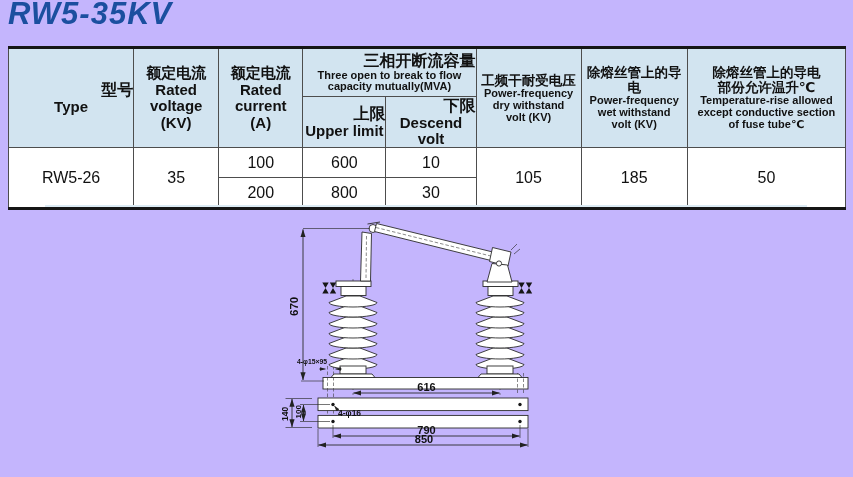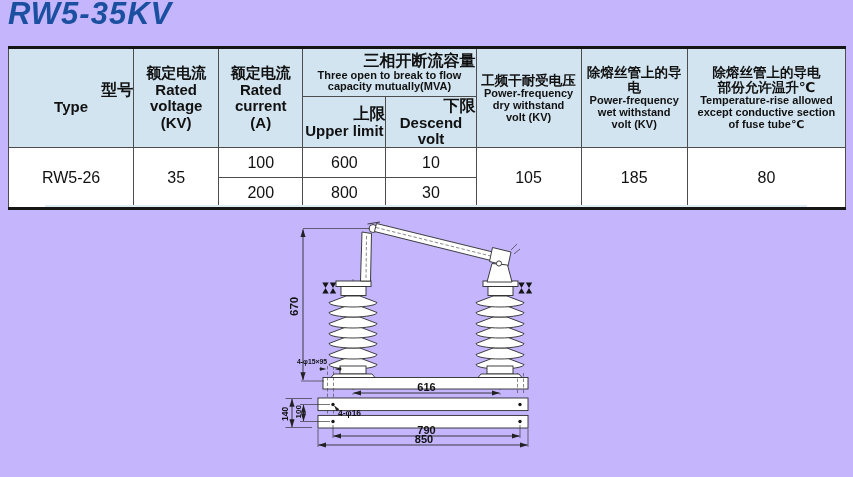--- a/index.html
+++ b/index.html
@@ -121,21 +121,21 @@
       </th>
     </tr>
     <tr class="drow">
       <td rowspan="2">RW5-26</td>
       <td rowspan="2">35</td>
       <td>100</td>
       <td>600</td>
       <td>10</td>
       <td rowspan="2">105</td>
       <td rowspan="2">185</td>
-      <td rowspan="2">80</td>
+      <td rowspan="2">50</td>
     </tr>
     <tr class="drow">
       <td>200</td>
       <td>800</td>
       <td>30</td>
     </tr>
   </tbody>
     </table>
 
   <div class="separator"></div>

